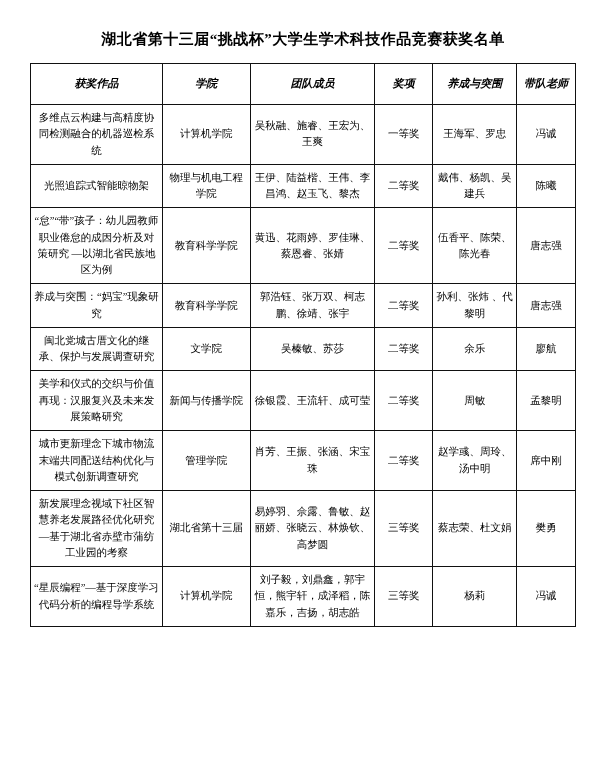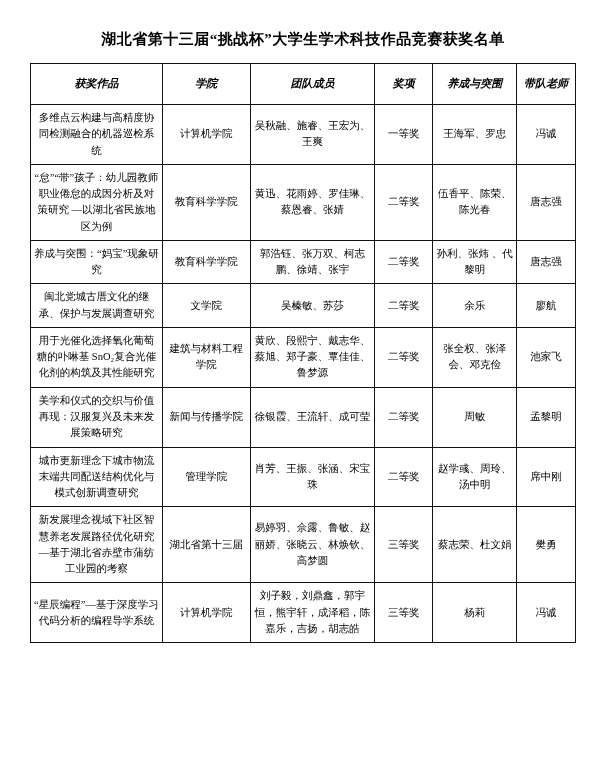--- a/index.html
+++ b/index.html
@@ -84,20 +84,28 @@
     <tbody>
       <tr>
         <td>多维点云构建与高精度协同检测融合的机器巡检系统</td>
         <td>计算机学院</td>
         <td>吴秋融、施睿、王宏为、王爽</td>
         <td>一等奖</td>
         <td>王海军、罗忠</td>
         <td>冯诚</td>
       </tr>
       <tr>
+        <td>光照追踪式智能晾物架</td>
+        <td>物理与机电工程学院</td>
+        <td>王伊、陆益楷、王伟、李昌鸿、赵玉飞、黎杰</td>
+        <td>二等奖</td>
+        <td>戴伟、杨凯、吴建兵</td>
+        <td>陈曦</td>
+      </tr>
+      <tr>
         <td>“怠”“带”孩子：幼儿园教师职业倦怠的成因分析及对策研究 —以湖北省民族地区为例</td>
         <td>教育科学学院</td>
         <td>黄迅、花雨婷、罗佳琳、蔡恩睿、张婧</td>
         <td>二等奖</td>
         <td>伍香平、陈荣、陈光春</td>
         <td>唐志强</td>
       </tr>
       <tr>
         <td>养成与突围：“妈宝”现象研究</td>
         <td>教育科学学院</td>
@@ -106,28 +114,20 @@
         <td>孙利、张炜 、代黎明</td>
         <td>唐志强</td>
       </tr>
       <tr>
         <td>闽北党城古厝文化的继承、保护与发展调查研究</td>
         <td>文学院</td>
         <td>吴榛敏、苏莎</td>
         <td>二等奖</td>
         <td>余乐</td>
         <td>廖航</td>
-      </tr>
-      <tr>
-        <td>用于光催化选择氧化葡萄糖的卟啉基 SnO₂复合光催化剂的构筑及其性能研究</td>
-        <td>建筑与材料工程学院</td>
-        <td>黄欣、段熙宁、戴志华、蔡旭、郑子豪、覃佳佳、鲁梦源</td>
-        <td>二等奖</td>
-        <td>张全权、张泽会、邓克俭</td>
-        <td>池家飞</td>
       </tr>
       <tr>
         <td>美学和仪式的交织与价值再现：汉服复兴及未来发展策略研究</td>
         <td>新闻与传播学院</td>
         <td>徐银霞、王流轩、成可莹</td>
         <td>二等奖</td>
         <td>周敏</td>
         <td>孟黎明</td>
       </tr>
       <tr>

